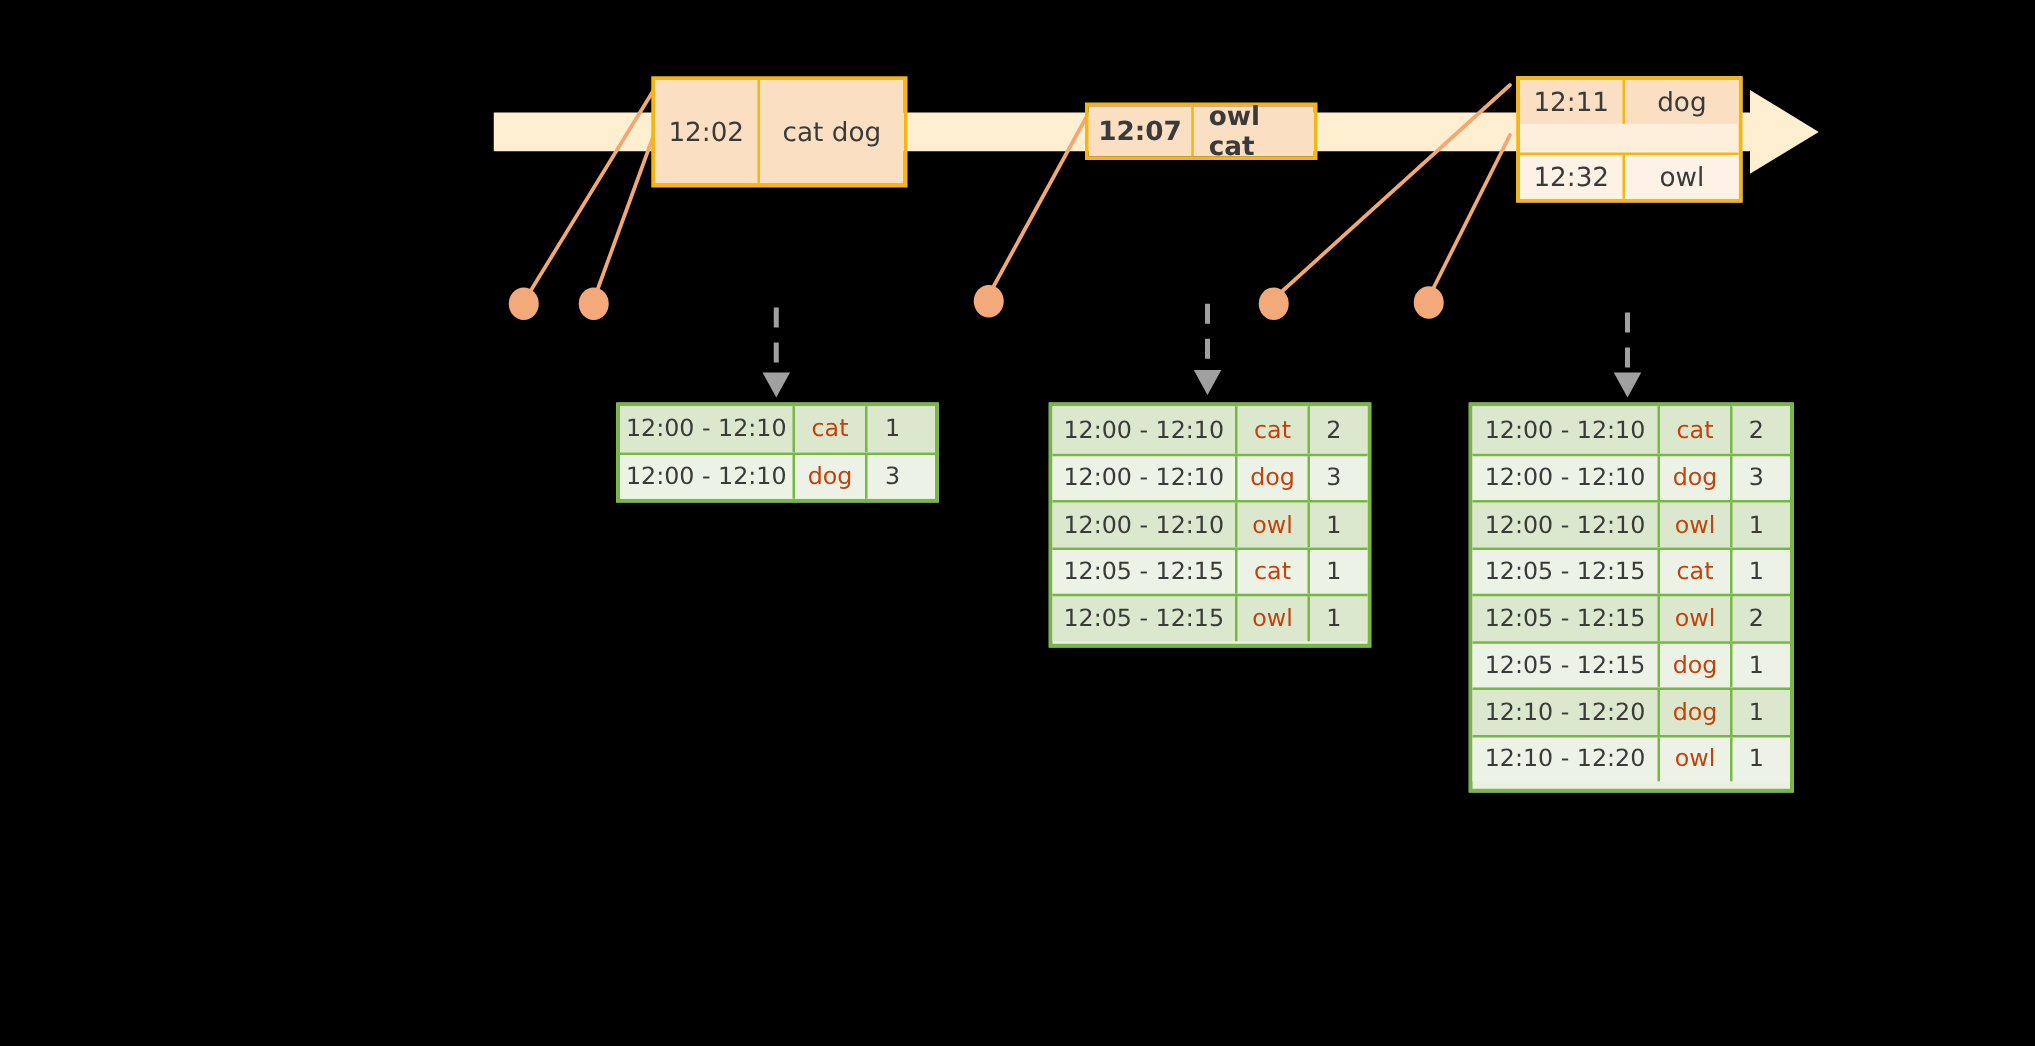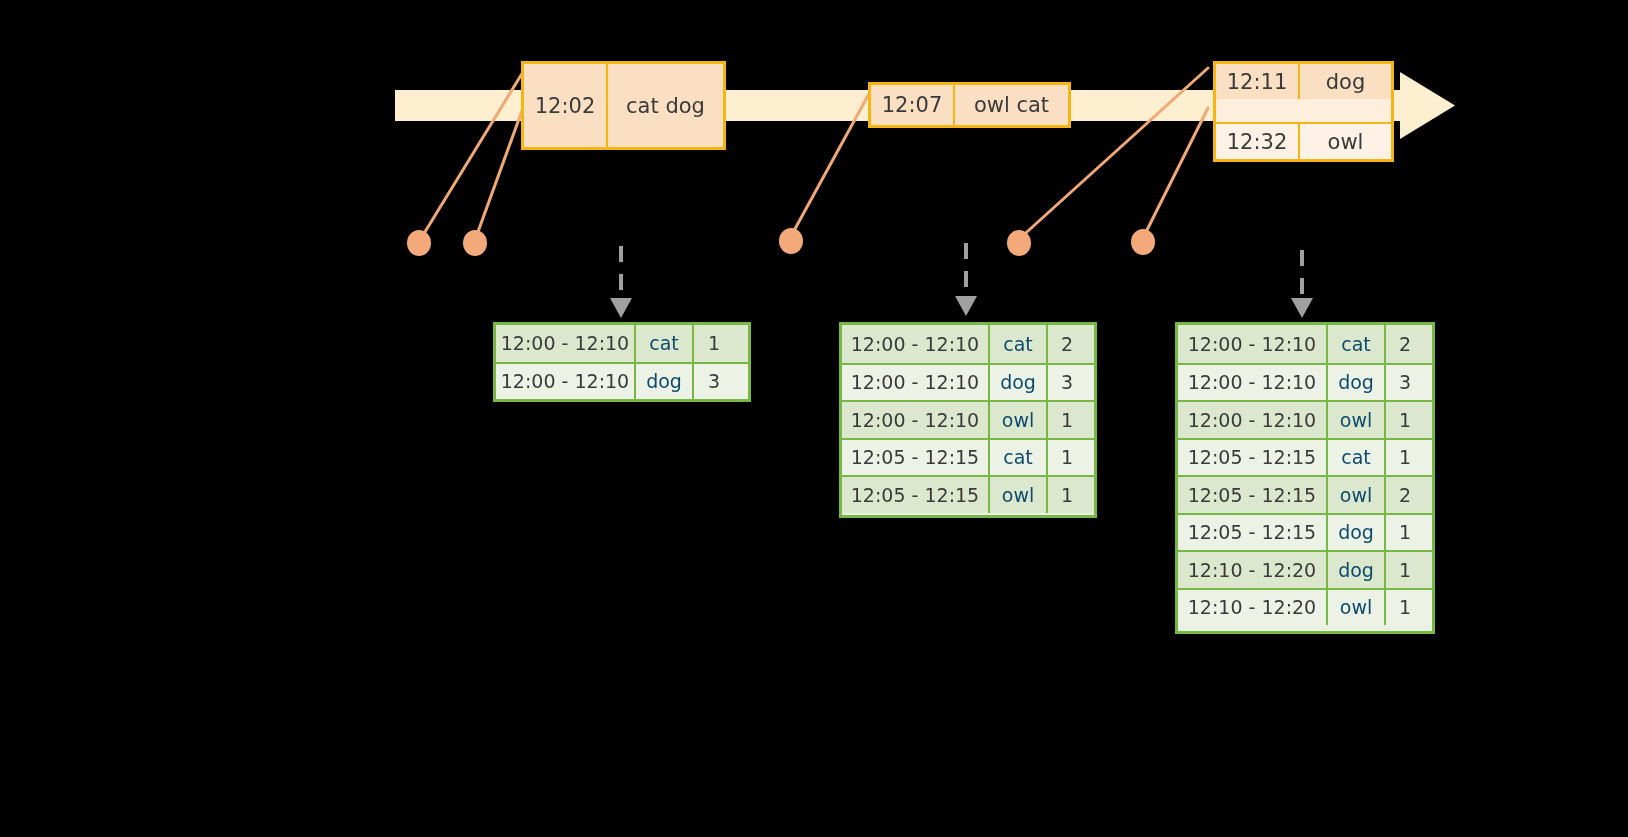--- a/index.html
+++ b/index.html
@@ -103,21 +103,21 @@
     box-sizing: border-box;
     text-align: right;
   }
   .res-key {
     width: 58px;
     border-right: 2px solid #76B843;
     display: flex;
     align-items: center;
     justify-content: center;
     font-size: 19px;
-    color: #0c4a6e;
+    color: #c2410c;
     box-sizing: border-box;
   }
   .res-cnt {
     width: 36px;
     display: flex;
     align-items: center;
     justify-content: center;
     font-size: 19px;
     color: #3a3a3a;
     box-sizing: border-box;
@@ -172,21 +172,21 @@
     </g>
   </svg>
 
   <div class="event-box" style="left:521px; top:61px; width:205px; height:89px;gap:27px;">
     <div class="event-row shade">
       <span class="ev-time">12:02</span>
       <span class="ev-words">cat dog</span>
     </div>
   </div>
 
-  <div class="event-box" style="left:868px; top:82px; width:203px; height:46px;">
+  <div class="event-box" style="left:868px; top:82px; width:186px; height:46px;font-weight:bold;">
     <div class="event-row shade">
       <span class="ev-time">12:07</span>
       <span class="ev-words">owl cat</span>
     </div>
   </div>
 
   <div class="event-box" style="left:1213px; top:61px; width:181px; height:101px;gap:23px;">
     <div class="event-row shade">
       <span class="ev-time">12:11</span>
       <span class="ev-words">dog</span>

